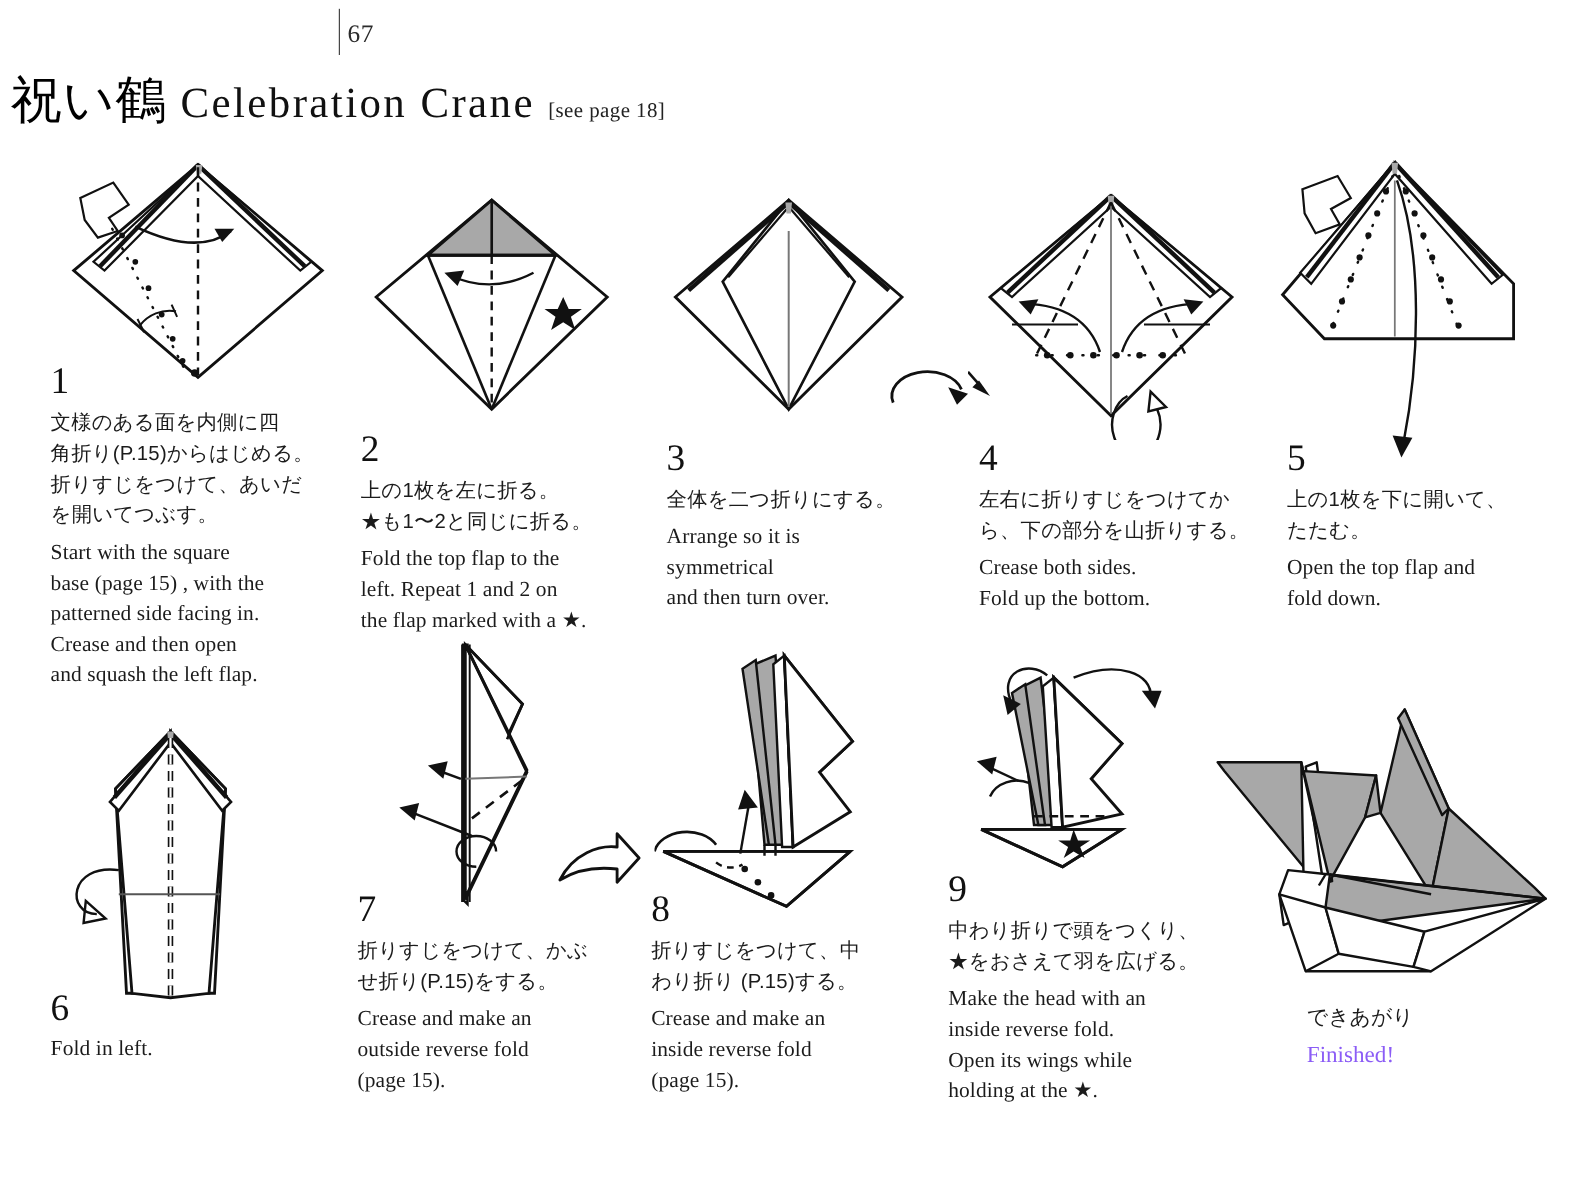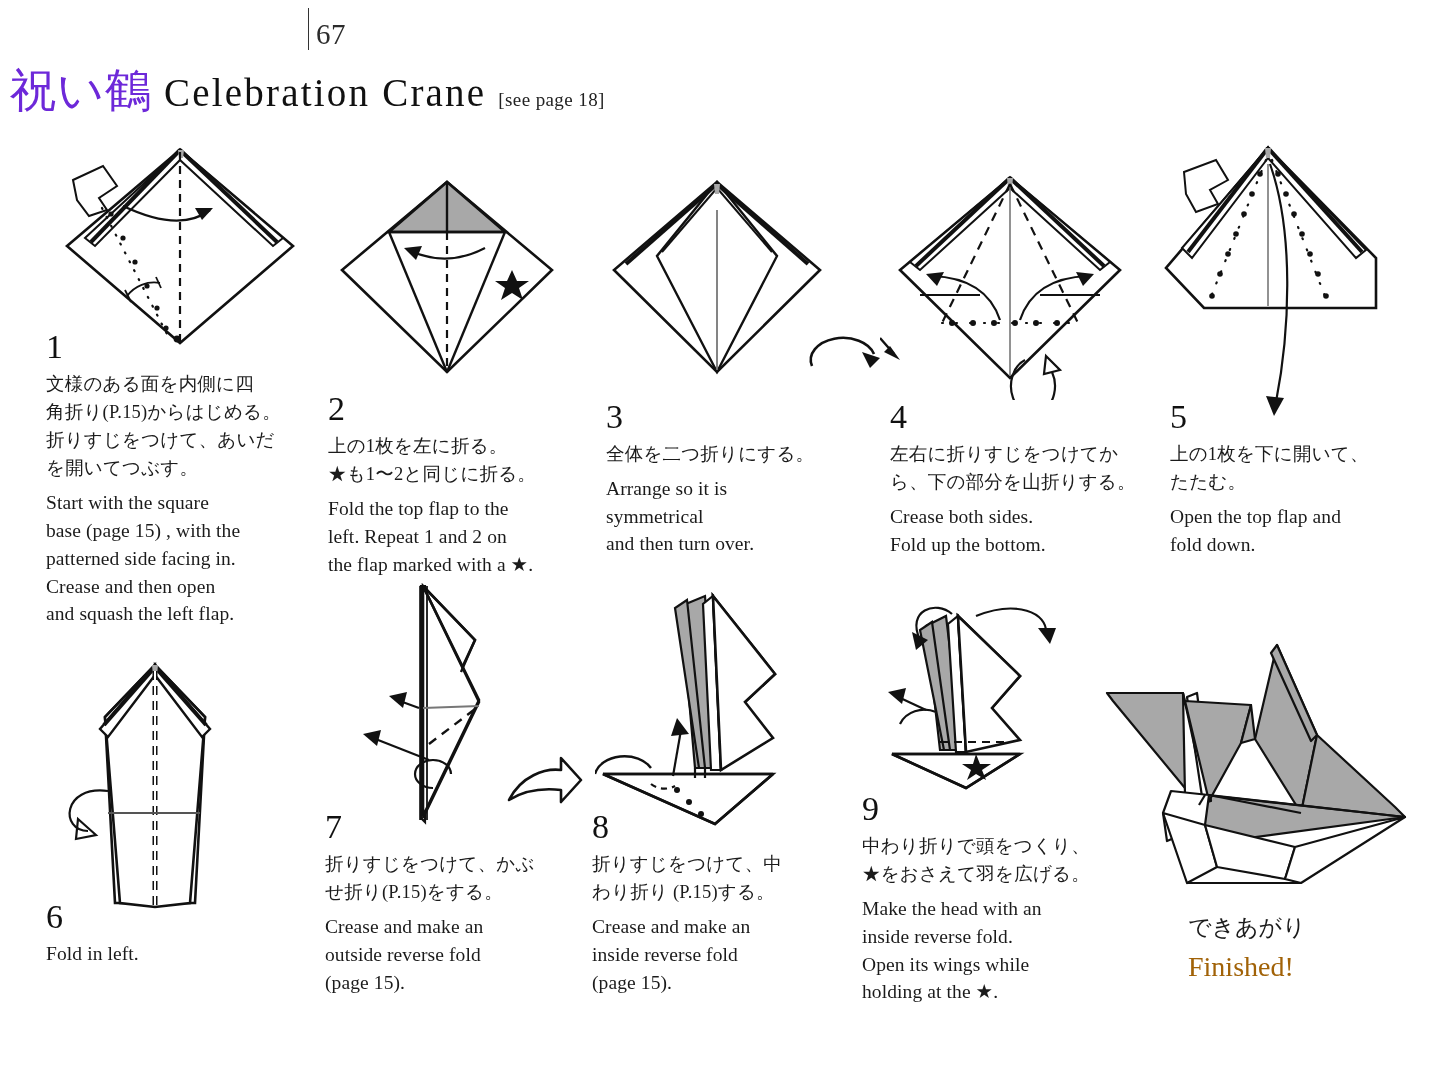--- a/index.html
+++ b/index.html
@@ -22,37 +22,37 @@
     left: 308px;
     top: 8px;
     width: 1px;
     height: 42px;
     background: #333;
   }
   #page-number {
     position: absolute;
     left: 316px;
     top: 18px;
-    font-size: 29px;
+    font-size: 23px;
     letter-spacing: 0.5px;
     color: #2b2b2b;
   }
   #title-block {
     position: absolute;
     left: 10px;
     top: 60px;
     display: flex;
     align-items: baseline;
     white-space: nowrap;
   }
   #title-jp {
     font-family: "DejaVu Serif", serif;
     font-size: 46px;
     letter-spacing: 1px;
-    color: #6d28d9;
+    color: #000000;
   }
   #title-en {
     font-size: 39px;
     margin-left: 12px;
     letter-spacing: 2.2px;
     color: #111;
   }
   #title-ref {
     font-size: 19px;
     margin-left: 12px;
@@ -64,21 +64,21 @@
   .step {
     position: absolute;
   }
   .step-num {
     font-size: 34px;
     line-height: 1;
     color: #111;
     margin-bottom: 6px;
   }
   .jp {
-    font-family: Liberation Serif, serif;
+    font-family: Liberation Sans, sans-serif;
     font-size: 18.5px;
     line-height: 1.52;
     color: #1b1b1b;
     letter-spacing: 0.2px;
     margin-bottom: 7px;
     white-space: pre-line;
   }
   .en {
     font-size: 19.5px;
     line-height: 1.42;
@@ -90,27 +90,27 @@
   .fig {
     position: absolute;
   }
   .fig svg { display: block; }
 
   .finish-label {
     position: absolute;
   }
   .finish-jp {
     font-family: "DejaVu Serif", serif;
-    font-size: 23px;
+    font-size: 19px;
     color: #1b1b1b;
     margin-bottom: 8px;
   }
   .finish-en {
-    font-size: 28px;
-    color: #a16207;
+    font-size: 21px;
+    color: #8b5cf6;
   }
 </style>
 </head>
 <body>
 
 <div id="page-number-rule"></div>
 <div id="page-number">67</div>
 
 <div id="title-block">
   <span id="title-jp">祝い鶴</span>

